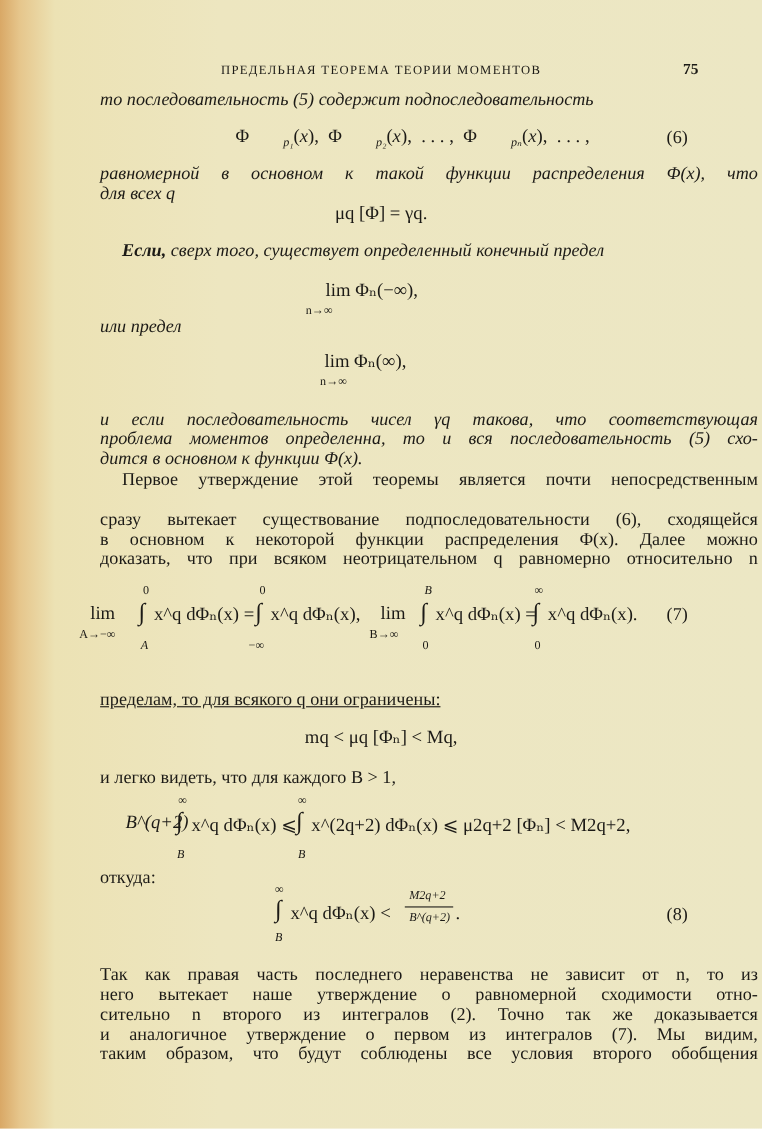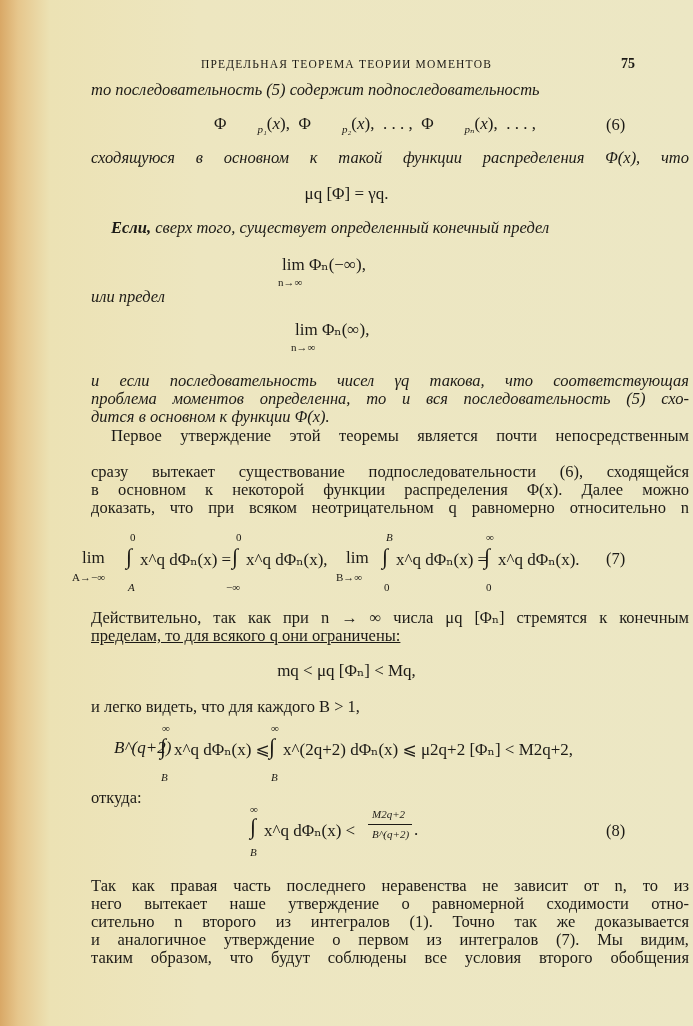--- a/index.html
+++ b/index.html
@@ -33,29 +33,30 @@
   <div class="abs header">ПРЕДЕЛЬНАЯ ТЕОРЕМА ТЕОРИИ МОМЕНТОВ</div>
   <div class="abs pagenum">75</div>
 
   <div class="abs line it" style="top:80px;">то последовательность (5) содержит подпоследовательность</div>
 
   <div class="abs eq" style="top:114px; left:214px;">
     Φ<sub class="it">p₁</sub>(<span class="it">x</span>),&nbsp; Φ<sub class="it">p₂</sub>(<span class="it">x</span>),&nbsp; . . . ,&nbsp; Φ<sub class="it">pₙ</sub>(<span class="it">x</span>),&nbsp; . . . ,
   </div>
   <div class="abs eqnum" style="top:115px;">(6)</div>
 
-  <div class="abs line it just" style="top:148px;">сходящуюся в основном к такой функции распределения Φ(x), что</div>
+  <div class="abs line it just" style="top:148px;">равномерной в основном к такой функции распределения Φ(x), что</div>
+  <div class="abs line it" style="top:166px;">для всех q</div>
 
   <div class="abs eq center" style="top:184px;">μq [Φ] = γq.</div>
 
   <div class="abs line it" style="top:218px; left:68px; width:578px;">
     <span class="bold">Если,</span><span> сверх того, существует определенный конечный предел</span>
   </div>
 
-  <div class="abs eq" style="top:254px; left:282px;">lim Φₙ(−∞),</div>
+  <div class="abs eq" style="top:254px; left:296px;">lim Φₙ(−∞),</div>
   <div class="abs small" style="top:276px; left:278px;">n→∞</div>
 
   <div class="abs line it" style="top:287px;">или предел</div>
 
   <div class="abs eq" style="top:319px; left:295px;">lim Φₙ(∞),</div>
   <div class="abs small" style="top:341px; left:291px;">n→∞</div>
 
   <div class="abs line it just" style="top:371px;">и если последовательность чисел γq такова, что соответствующая</div>
   <div class="abs line it just" style="top:389px;">проблема моментов определенна, то и вся последовательность (5) схо-</div>
   <div class="abs line it" style="top:407px;">дится в основном к функции Φ(x).</div>
@@ -86,21 +87,20 @@
     <div class="abs eq" style="top:549px; left:396px;">x^q dΦₙ(x) =</div>
 
     <div class="abs small" style="top:531px; left:486px;">∞</div>
     <div class="abs int" style="top:546px; left:484px;">∫</div>
     <div class="abs small" style="top:581px; left:486px;">0</div>
     <div class="abs eq" style="top:549px; left:498px;">x^q dΦₙ(x).</div>
 
     <div class="abs eqnum" style="top:549px;">(7)</div>
   </div>
 
-  <div class="abs line just" style="top:608px;">Действительно, так как при n → ∞ числа μq [Φₙ] стремятся к конечным</div>
   <div class="abs line" style="top:626px;text-decoration:underline;">пределам, то для всякого q они ограничены:</div>
 
   <div class="abs eq center" style="top:660px;">mq &lt; μq [Φₙ] &lt; Mq,</div>
 
   <div class="abs line" style="top:697px;">и легко видеть, что для каждого B &gt; 1,</div>
 
   <div>
     <div class="abs eq it" style="top:738px; left:114px;">B^(q+2)</div>
     <div class="abs small" style="top:722px; left:162px;">∞</div>
     <div class="abs int" style="top:736px; left:160px;">∫</div>
@@ -121,17 +121,17 @@
     <div class="abs eq" style="top:820px; left:264px;">x^q dΦₙ(x) &lt;</div>
     <div class="abs small it" style="top:808px; left:372px;">M2q+2</div>
     <div class="abs" style="top:824px; left:368px; width:44px; height:1px; background:#1c1a16;"></div>
     <div class="abs small it" style="top:828px; left:372px;">B^(q+2)</div>
     <div class="abs eq" style="top:820px; left:414px;">.</div>
     <div class="abs eqnum" style="top:821px;">(8)</div>
   </div>
 
   <div class="abs line just" style="top:876px;">Так как правая часть последнего неравенства не зависит от n, то из</div>
   <div class="abs line just" style="top:894px;">него вытекает наше утверждение о равномерной сходимости отно-</div>
-  <div class="abs line just" style="top:912px;">сительно n второго из интегралов (1). Точно так же доказывается</div>
+  <div class="abs line just" style="top:912px;">сительно n второго из интегралов (2). Точно так же доказывается</div>
   <div class="abs line just" style="top:930px;">и аналогичное утверждение о первом из интегралов (7). Мы видим,</div>
   <div class="abs line just" style="top:948px;">таким образом, что будут соблюдены все условия второго обобщения</div>
 
 </div>
 
 </body></html>

